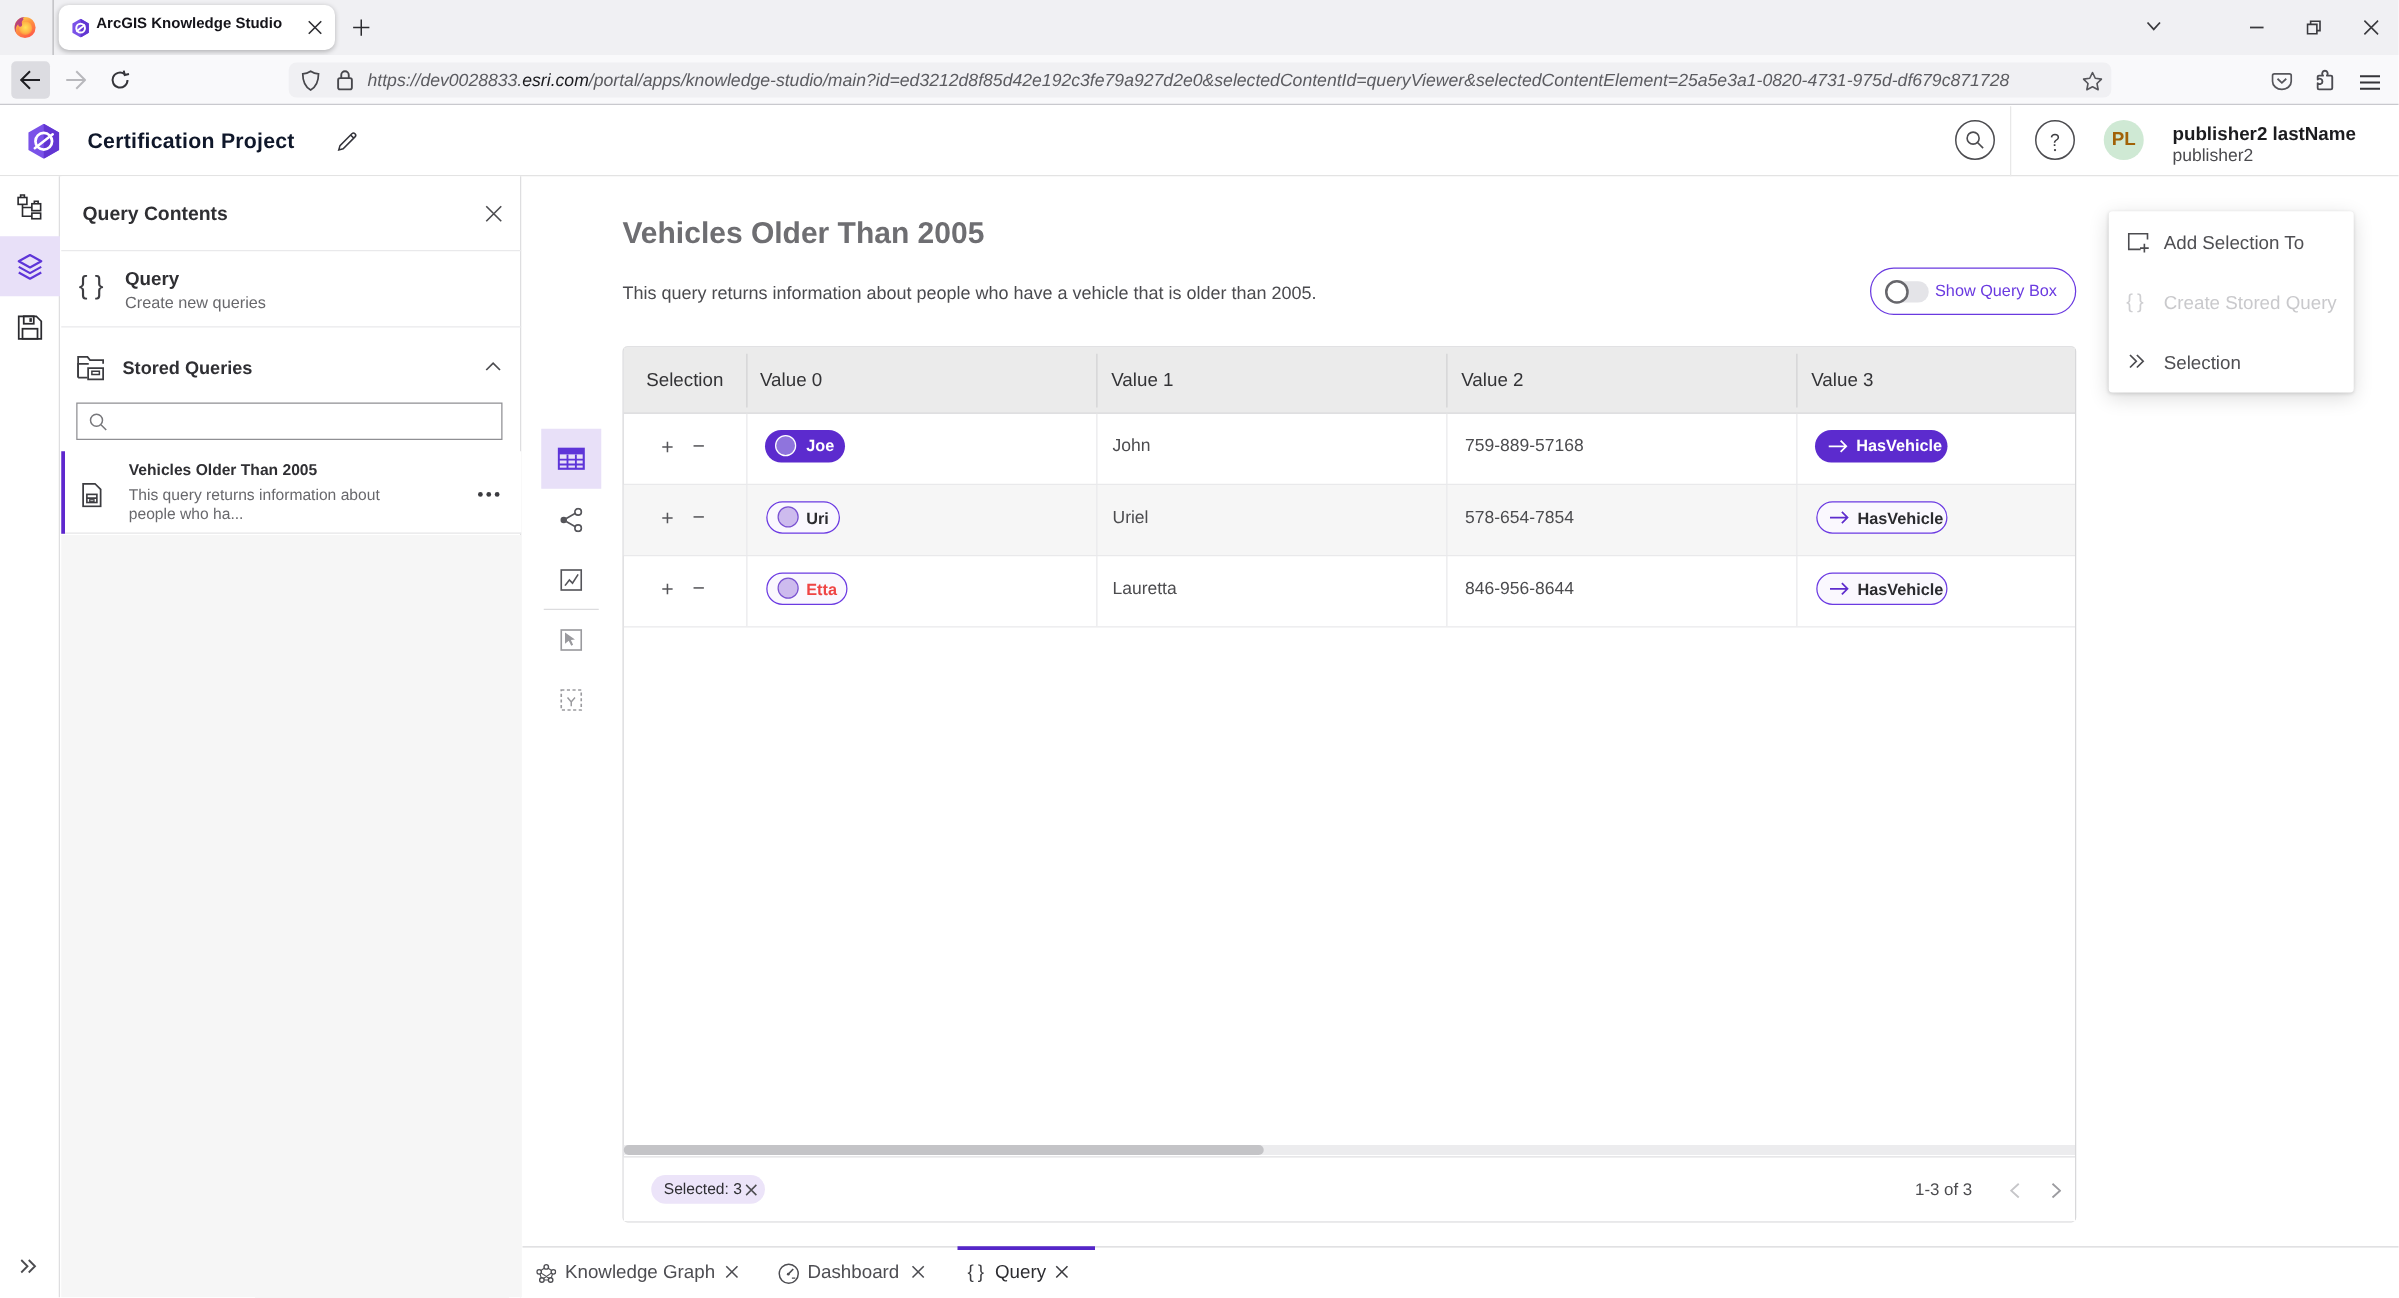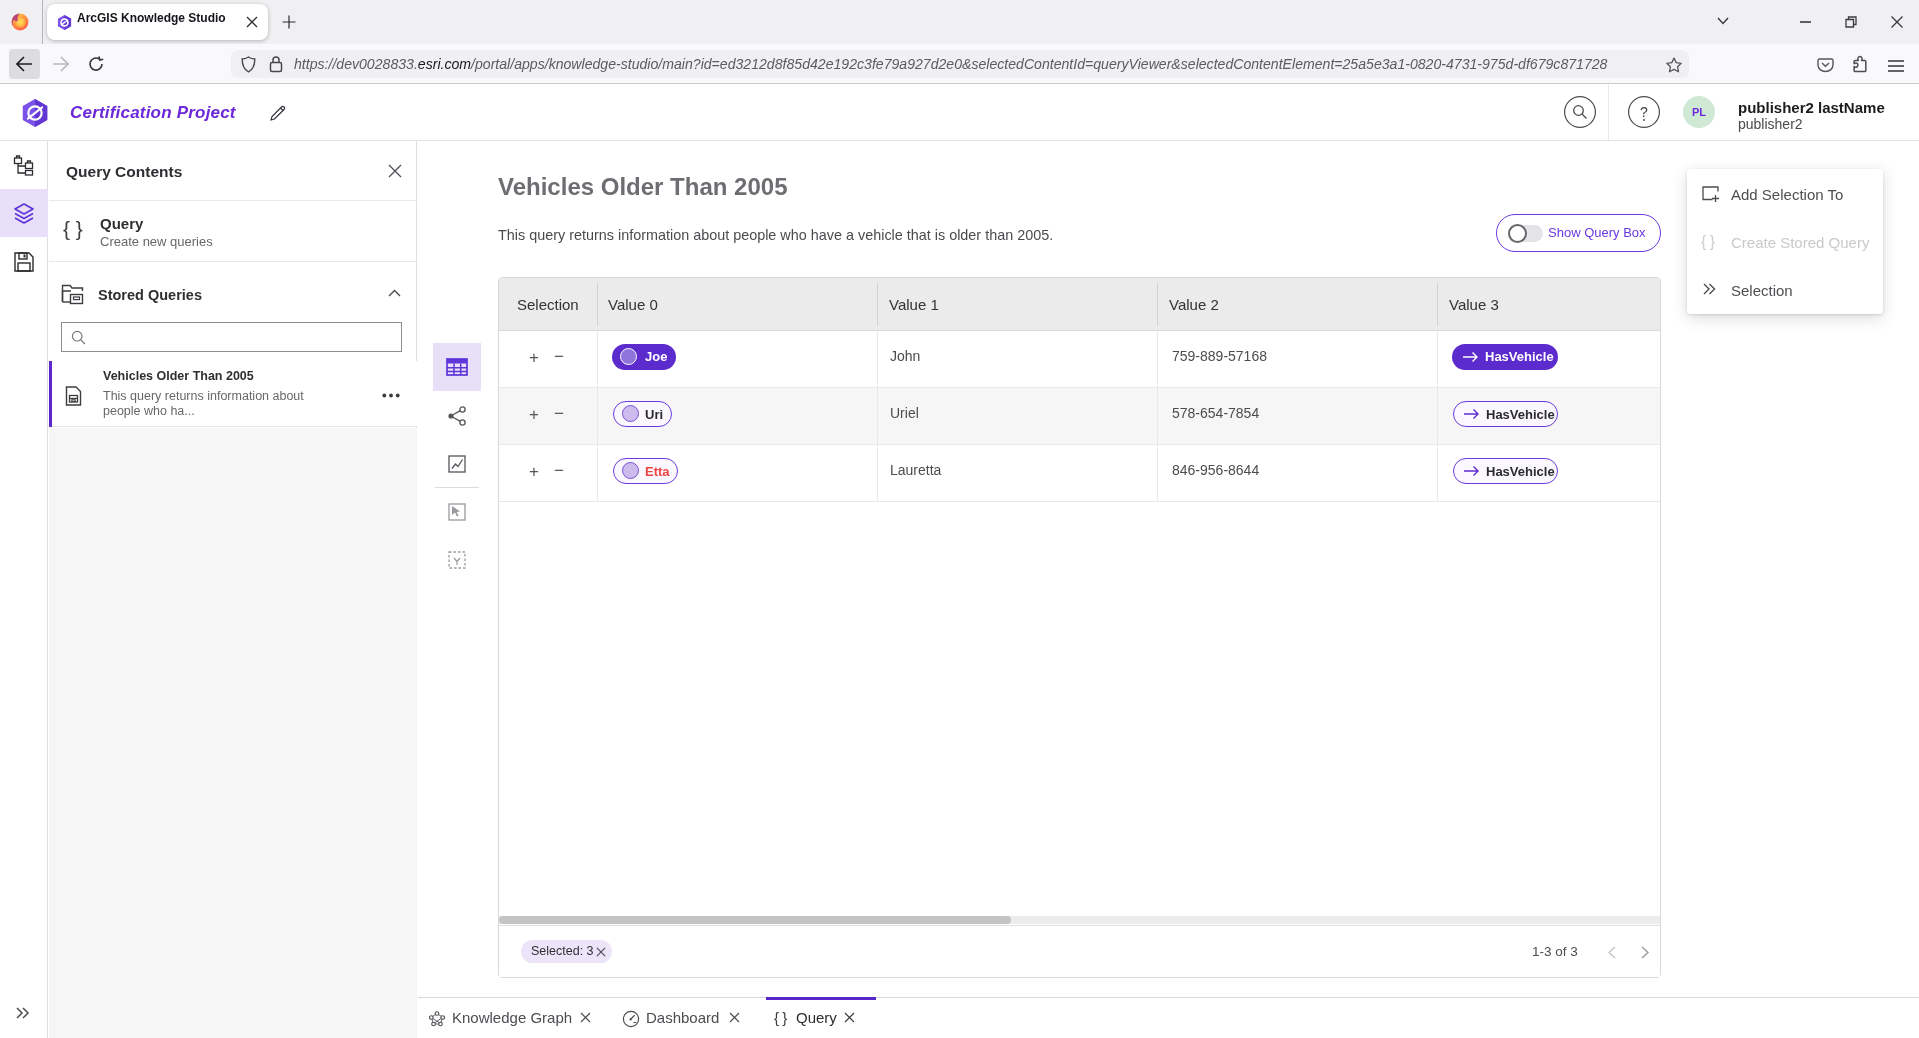--- a/index.html
+++ b/index.html
@@ -11,21 +11,21 @@
 #titlebar { left:0; top:0; width:1919px; height:44px; background:#f0f0f3; }
 #tab { left:47px; top:4px; width:221px; height:36px; background:#fff; border-radius:8px; box-shadow:0 1px 4px rgba(0,0,0,.25); }
 #tabtitle { left:77px; top:0; height:36px; line-height:36px; font-size:12px; color:#15141a; font-weight:700; }
 #navbar { left:0; top:44px; width:1919px; height:40px; background:#f9f9fb; border-bottom:1px solid #c9c9ce; }
 #backbtn { left:9px; top:49px; width:31px; height:30px; background:#dcdce1; border-radius:4px; }
 #urlbar { left:231px; top:50px; width:1458px; height:28px; background:#f0f0f3; border-radius:6px; }
 #urltext { left:294px; top:50px; height:28px; line-height:28px; font-size:14.1px; color:#5b5b60; white-space:nowrap;font-style:italic; }
 #urltext b { color:#1a1a1e; font-weight:400; }
 
 #appheader { left:0; top:85px; width:1919px; height:56px; background:#fff; border-bottom:1px solid #e3e3e3; }
-#apptitle { left:70px; top:85px; height:40px; line-height:56px; font-size:17px; font-weight:700; color:#6d28d9; letter-spacing:.2px;font-style:italic; }
+#apptitle { left:70px; top:85px; height:40px; line-height:56px; font-size:17px; font-weight:700; color:#0f172a; letter-spacing:.2px; }
 #hdrsep { left:1608px; top:85px; width:1px; height:56px; background:#e8e8e8; }
 #userline1 { left:1738px; top:99px; font-size:15px; font-weight:700; color:#1c1c1f; }
 #userline2 { left:1738px; top:116px; font-size:14px; color:#4a4a4e; }
 
 #rail { left:0; top:141px; width:48px; height:897px; background:#fff; border-right:1px solid #dedee0; }
 #railsel { left:0; top:189px; width:48px; height:48px; background:#e8e0f8; }
 
 #panel { left:49px; top:141px; width:368px; height:897px; background:#fff; border-right:1px solid #dedee0; }
 #paneltitle { left:66px; top:163px; font-size:15.5px; font-weight:700; color:#2f2f33; }
 .pdiv { left:49px; width:368px; height:1px; background:#e9e9eb; }
@@ -181,21 +181,21 @@
     <circle cx="16" cy="16" r="15.4" fill="none" stroke="#4c4c50" stroke-width="1.2"></circle>
     <circle cx="14.5" cy="14.5" r="4.8" fill="none" stroke="#4c4c50" stroke-width="1.3"></circle>
     <path d="M18,18 L22.5,22.5" stroke="#4c4c50" stroke-width="1.3"></path>
   </svg>
 <svg class="abs" style="left:1628px;top:96px" width="32" height="32" viewBox="0 0 32 32">
     <circle cx="16" cy="16" r="15.4" fill="none" stroke="#4c4c50" stroke-width="1.2"></circle>
     <text x="16" y="21" font-size="14" text-anchor="middle" fill="#3c3c40" font-family="Liberation Sans">?</text>
     <circle cx="16" cy="24" r="0.9" fill="#3c3c40"></circle>
   </svg>
 <div class="abs" style="left:1683px;top:96px;width:32px;height:32px;border-radius:50%;background:#cfe9d4"></div>
-<div class="abs" style="left:1683px;top:96px;width:32px;height:32px;line-height:32px;text-align:center;font-size:11px;font-weight:700;color:#6d28d9">PL</div>
+<div class="abs" style="left:1683px;top:96px;width:32px;height:32px;line-height:32px;text-align:center;font-size:15px;font-weight:700;color:#a16207">PL</div>
 <div class="abs" id="userline1">publisher2 lastName</div>
 <div class="abs" id="userline2">publisher2</div>
 
 <div class="abs" id="rail"></div>
 <div class="abs" id="railsel"></div>
 <svg class="abs" style="left:13px;top:154px" width="22" height="22" viewBox="0 0 22 22">
   <rect x="1.5" y="4" width="7" height="5.5" fill="none" stroke="#2b2b2f" stroke-width="1.3"></rect>
   <path d="M3.5,4 L3.5,2 L6.5,2 L6.5,4" fill="none" stroke="#2b2b2f" stroke-width="1.3"></path>
   <rect x="12.5" y="9" width="7" height="5.5" fill="none" stroke="#2b2b2f" stroke-width="1.3"></rect>
   <path d="M14.5,9 L14.5,7 L17.5,7 L17.5,9" fill="none" stroke="#2b2b2f" stroke-width="1.3"></path>

